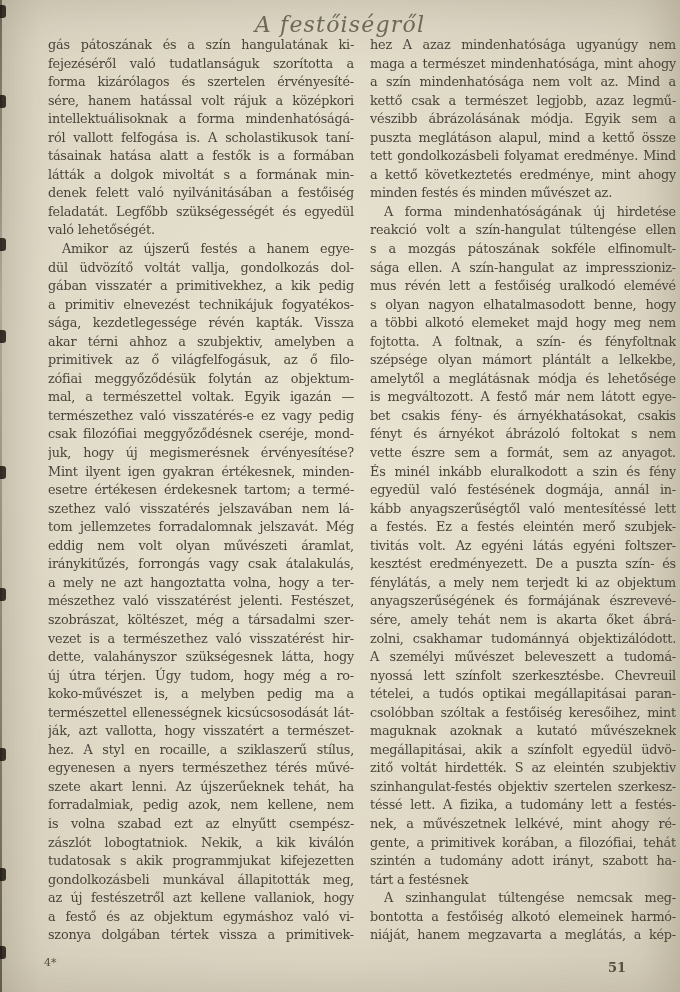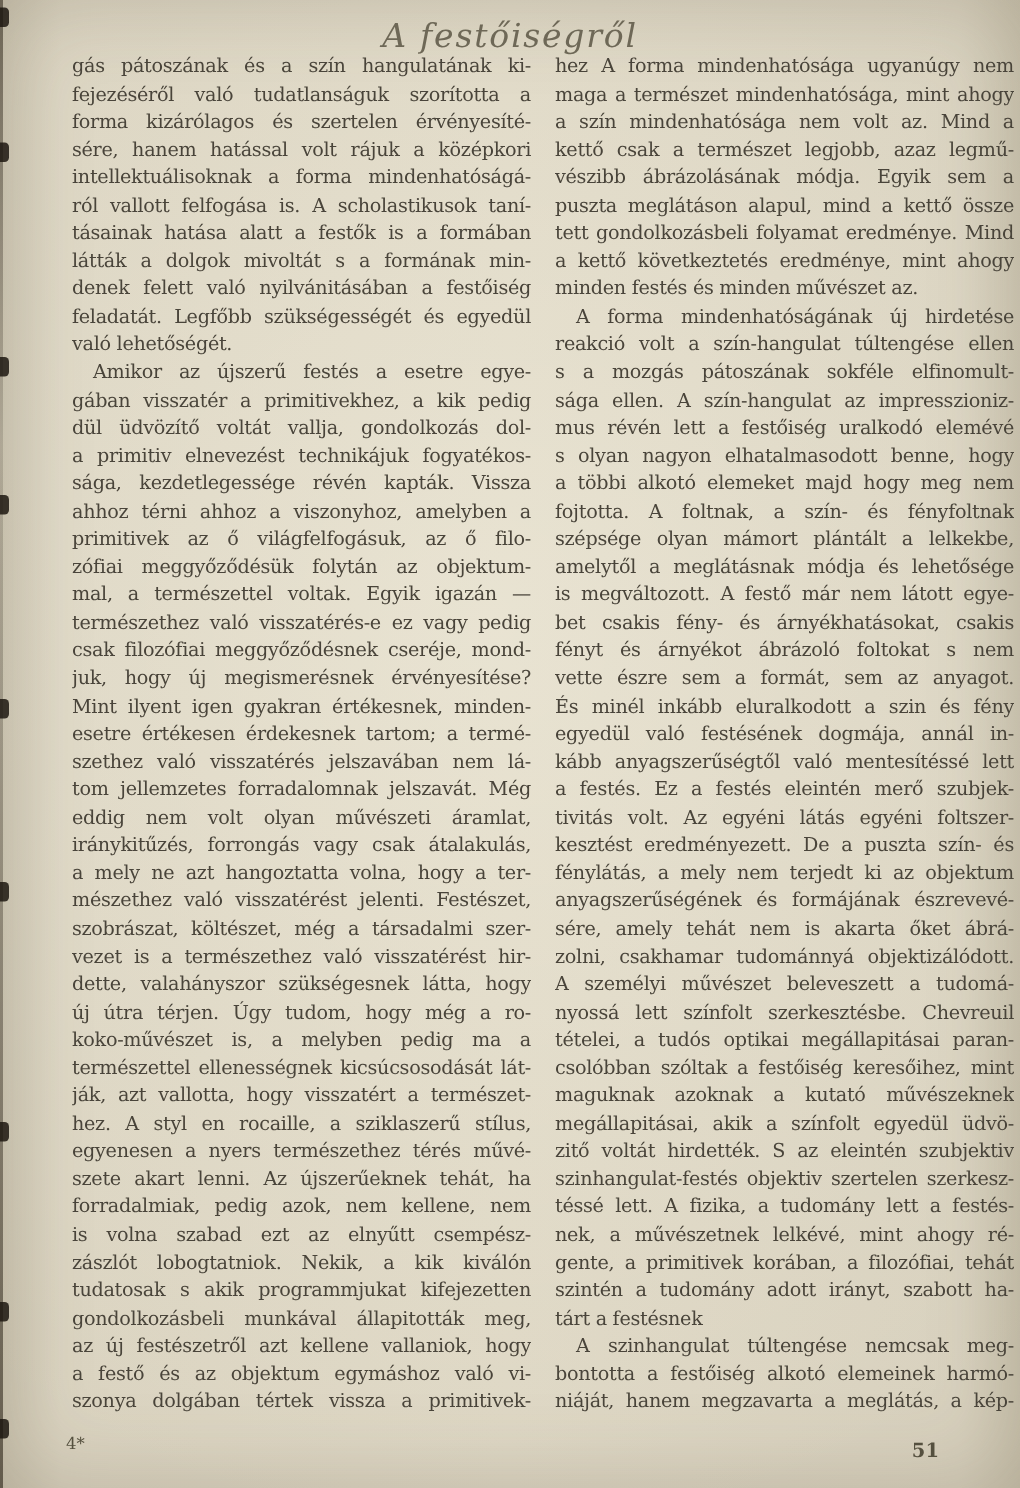--- a/index.html
+++ b/index.html
@@ -87,26 +87,26 @@
         <div class="line">fejezéséről való tudatlanságuk szorította a</div>
         <div class="line">forma kizárólagos és szertelen érvényesíté-</div>
         <div class="line">sére, hanem hatással volt rájuk a középkori</div>
         <div class="line">intellektuálisoknak a forma mindenhatóságá-</div>
         <div class="line">ról vallott felfogása is. A scholastikusok taní-</div>
         <div class="line">tásainak hatása alatt a festők is a formában</div>
         <div class="line">látták a dolgok mivoltát s a formának min-</div>
         <div class="line">denek felett való nyilvánitásában a festőiség</div>
         <div class="line">feladatát. Legfőbb szükségességét és egyedül</div>
         <div class="line para-end">való lehetőségét.</div>
-        <div class="line indent">Amikor az újszerű festés a esetre egye-</div>
+        <div class="line indent">Amikor az újszerű festés a hanem egye-</div>
+        <div class="line">dül üdvözítő voltát vallja, gondolkozás dol-</div>
         <div class="line">gában visszatér a primitivekhez, a kik pedig</div>
-        <div class="line">dül üdvözítő voltát vallja, gondolkozás dol-</div>
         <div class="line">a primitiv elnevezést technikájuk fogyatékos-</div>
         <div class="line">sága, kezdetlegessége révén kapták. Vissza</div>
-        <div class="line">ahhoz térni ahhoz a viszonyhoz, amelyben a</div>
+        <div class="line">akar térni ahhoz a szubjektiv, amelyben a</div>
         <div class="line">primitivek az ő világfelfogásuk, az ő filo-</div>
         <div class="line">zófiai meggyőződésük folytán az objektum-</div>
         <div class="line">mal, a természettel voltak. Egyik igazán —</div>
         <div class="line">természethez való visszatérés-e ez vagy pedig</div>
         <div class="line">csak filozófiai meggyőződésnek cseréje, mond-</div>
         <div class="line">juk, hogy új megismerésnek érvényesítése?</div>
         <div class="line">Mint ilyent igen gyakran értékesnek, minden-</div>
         <div class="line">esetre értékesen érdekesnek tartom; a termé-</div>
         <div class="line">szethez való visszatérés jelszavában nem lá-</div>
         <div class="line">tom jellemzetes forradalomnak jelszavát. Még</div>
@@ -127,21 +127,21 @@
         <div class="line">forradalmiak, pedig azok, nem kellene, nem</div>
         <div class="line">is volna szabad ezt az elnyűtt csempész-</div>
         <div class="line">zászlót lobogtatniok. Nekik, a kik kiválón</div>
         <div class="line">tudatosak s akik programmjukat kifejezetten</div>
         <div class="line">gondolkozásbeli munkával állapitották meg,</div>
         <div class="line">az új festészetről azt kellene vallaniok, hogy</div>
         <div class="line">a festő és az objektum egymáshoz való vi-</div>
         <div class="line">szonya dolgában tértek vissza a primitivek-</div>
       </div>
     <div class="col">
-        <div class="line">hez A forma mindenhatósága ugyanúgy nem</div>
+        <div class="line">hez A azaz mindenhatósága ugyanúgy nem</div>
         <div class="line">maga a természet mindenhatósága, mint ahogy</div>
         <div class="line">a szín mindenhatósága nem volt az. Mind a</div>
         <div class="line">kettő csak a természet legjobb, azaz legmű-</div>
         <div class="line">vészibb ábrázolásának módja. Egyik sem a</div>
         <div class="line">puszta meglátáson alapul, mind a kettő össze</div>
         <div class="line">tett gondolkozásbeli folyamat eredménye. Mind</div>
         <div class="line">a kettő következtetés eredménye, mint ahogy</div>
         <div class="line para-end">minden festés és minden művészet az.</div>
         <div class="line indent">A forma mindenhatóságának új hirdetése</div>
         <div class="line">reakció volt a szín-hangulat túltengése ellen</div>

